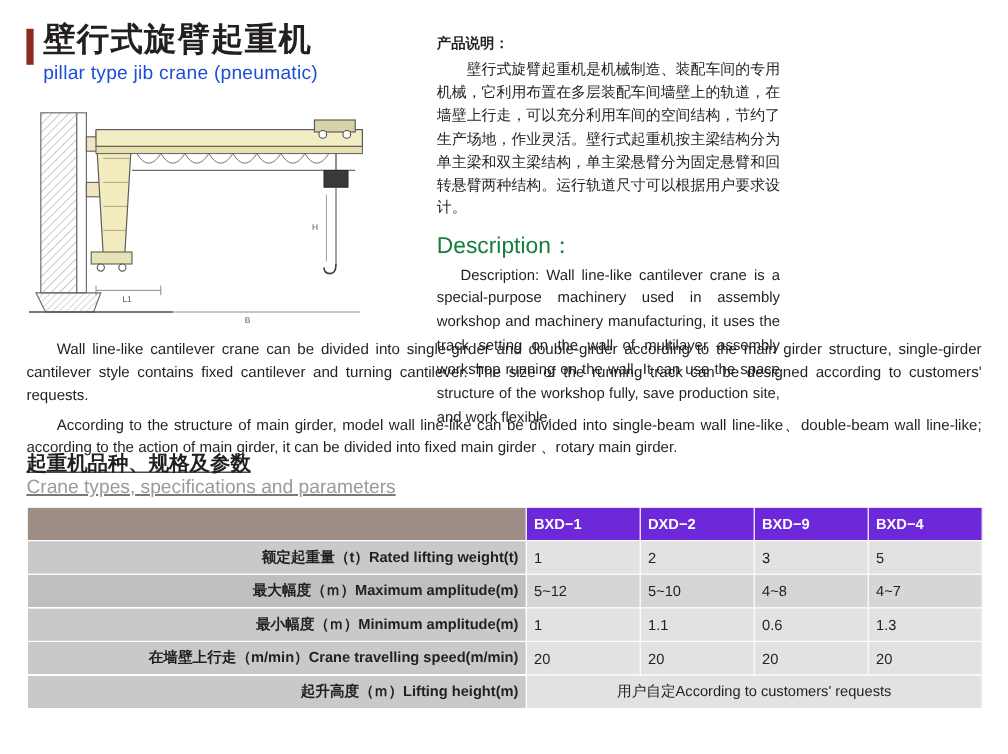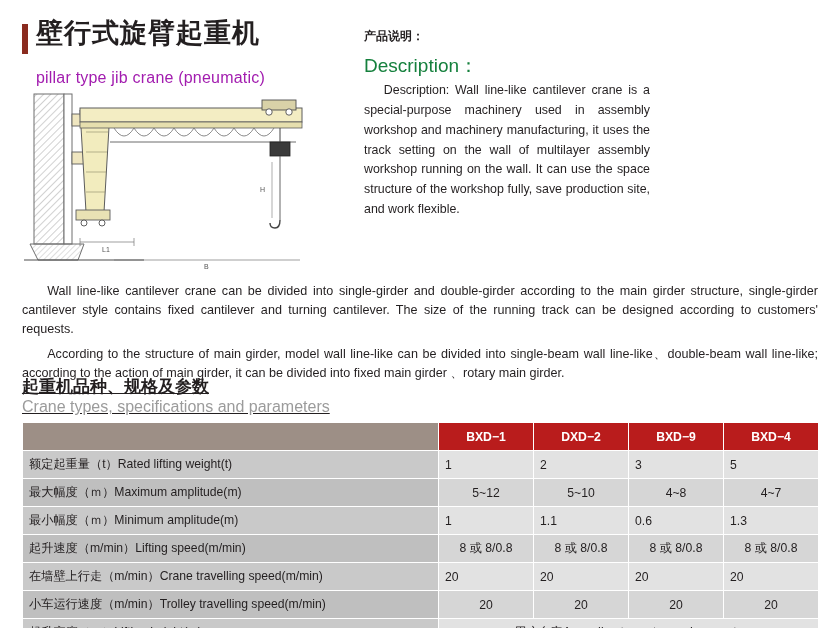--- a/index.html
+++ b/index.html
@@ -43,22 +43,22 @@
   }
   .title-cn {
     font-size: 27px;
     font-weight: bold;
     letter-spacing: 1px;
     line-height: 1.15;
     color: #231f20;
   }
   .title-en {
     font-size: 16px;
-    color: #a21caf;
-    margin-top: 20px;
+    color: #1d4ed8;
+    margin-top: 4px;
     letter-spacing: 0.2px;
   }
   .desc-block {
     flex: 1;
     padding-left: 18px;
     padding-top: 10px;
   }
   .desc-head-cn {
     font-size: 12px;
     font-weight: bold;
@@ -146,43 +146,43 @@
     font-size: 12.2px;
     padding: 4px 6px;
     vertical-align: middle;
     height: 19px;
   }
   th.head-label {
     background: #9d8f86;
     border-bottom: 1px solid #ffffff;
   }
   th.head-col {
-    background: #b91c1c;
+    background: #6d28d9;
     color: #ffffff;
     font-weight: bold;
     font-size: 13px;
-    text-align: center;
+    text-align: left;
   }
   td.rowlabel {
     background: #c9c9c9;
     color: #231f20;
-    font-weight: normal;
+    font-weight: bold;
     font-size: 12px;
-    text-align: left;
+    text-align: right;
     white-space: nowrap;
     overflow: hidden;
   }
   td.val {
     background: #e2e2e2;
     text-align: left;
     padding-left: 8px;
   }
   td.val-alt {
     background: #d6d6d6;
-    text-align: center;
+    text-align: left;
     padding-left: 8px;
   }
   td.rowlabel-alt {
     background: #bfbfbf;
   }
   td.merged {
     background: #e2e2e2;
     text-align: center;
     font-size: 12.2px;
   }
@@ -193,20 +193,21 @@
 <div class="page">
 
   <div class="header">
     <div class="title-block">
       <div class="title-bar"></div>
       <div class="title-cn">壁行式旋臂起重机</div>
       <div class="title-en">pillar type jib crane (pneumatic)</div>
     </div>
     <div class="desc-block">
       <div class="desc-head-cn">产品说明：</div>
+      <p class="para">壁行式旋臂起重机是机械制造、装配车间的专用机械，它利用布置在多层装配车间墙壁上的轨道，在墙壁上行走，可以充分利用车间的空间结构，节约了生产场地，作业灵活。壁行式起重机按主梁结构分为单主梁和双主梁结构，单主梁悬臂分为固定悬臂和回转悬臂两种结构。运行轨道尺寸可以根据用户要求设计。</p>
       <div class="desc-head-en">Description：</div>
       <p class="para-en">Description: Wall line-like cantilever crane is a special-purpose machinery used in assembly workshop and machinery manufacturing, it uses the track setting on the wall of multilayer assembly workshop running on the wall. It can use the space structure of the workshop fully, save production site, and work flexible.</p>
     </div>
   </div>
 
   <div class="figure">
     <svg width="310" height="180" viewBox="0 0 310 180">
 
       <defs>
         <pattern id="hatch" patternUnits="userSpaceOnUse" width="5" height="5" patternTransform="rotate(45)">
@@ -311,41 +312,27 @@
           <td class="val-alt">4~7</td>
         </tr>
         <tr>
           <td class="rowlabel">最小幅度（ｍ）Minimum amplitude(m)</td>
           <td class="val">1</td>
           <td class="val">1.1</td>
           <td class="val">0.6</td>
           <td class="val">1.3</td>
         </tr>
         <tr>
-          <td class="rowlabel rowlabel-alt">起升速度（m/min）Lifting speed(m/min)</td>
-          <td class="val-alt">8 或 8/0.8</td>
-          <td class="val-alt">8 或  8/0.8</td>
-          <td class="val-alt">8 或  8/0.8</td>
-          <td class="val-alt">8 或  8/0.8</td>
-        </tr>
-        <tr>
           <td class="rowlabel">在墙壁上行走（m/min）Crane travelling speed(m/min)</td>
           <td class="val">20</td>
           <td class="val">20</td>
           <td class="val">20</td>
           <td class="val">20</td>
         </tr>
         <tr>
-          <td class="rowlabel rowlabel-alt">小车运行速度（m/min）Trolley travelling speed(m/min)</td>
-          <td class="val-alt">20</td>
-          <td class="val-alt">20</td>
-          <td class="val-alt">20</td>
-          <td class="val-alt">20</td>
-        </tr>
-        <tr>
           <td class="rowlabel">起升高度（ｍ）Lifting height(m)</td>
           <td class="merged" colspan="4">用户自定According to customers' requests</td>
         </tr>
       </tbody>
     </table>
   </div>
 
 </div>
 
 </body></html>

